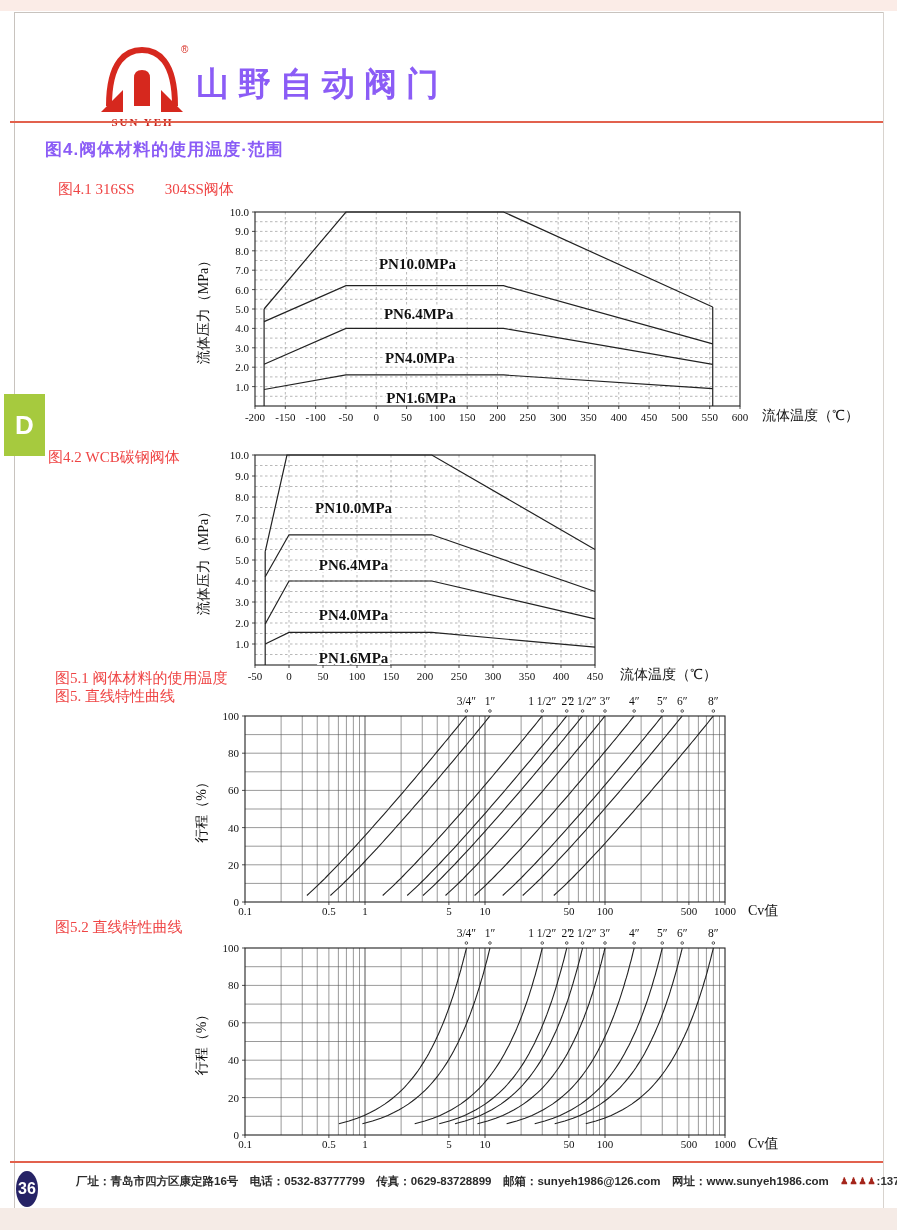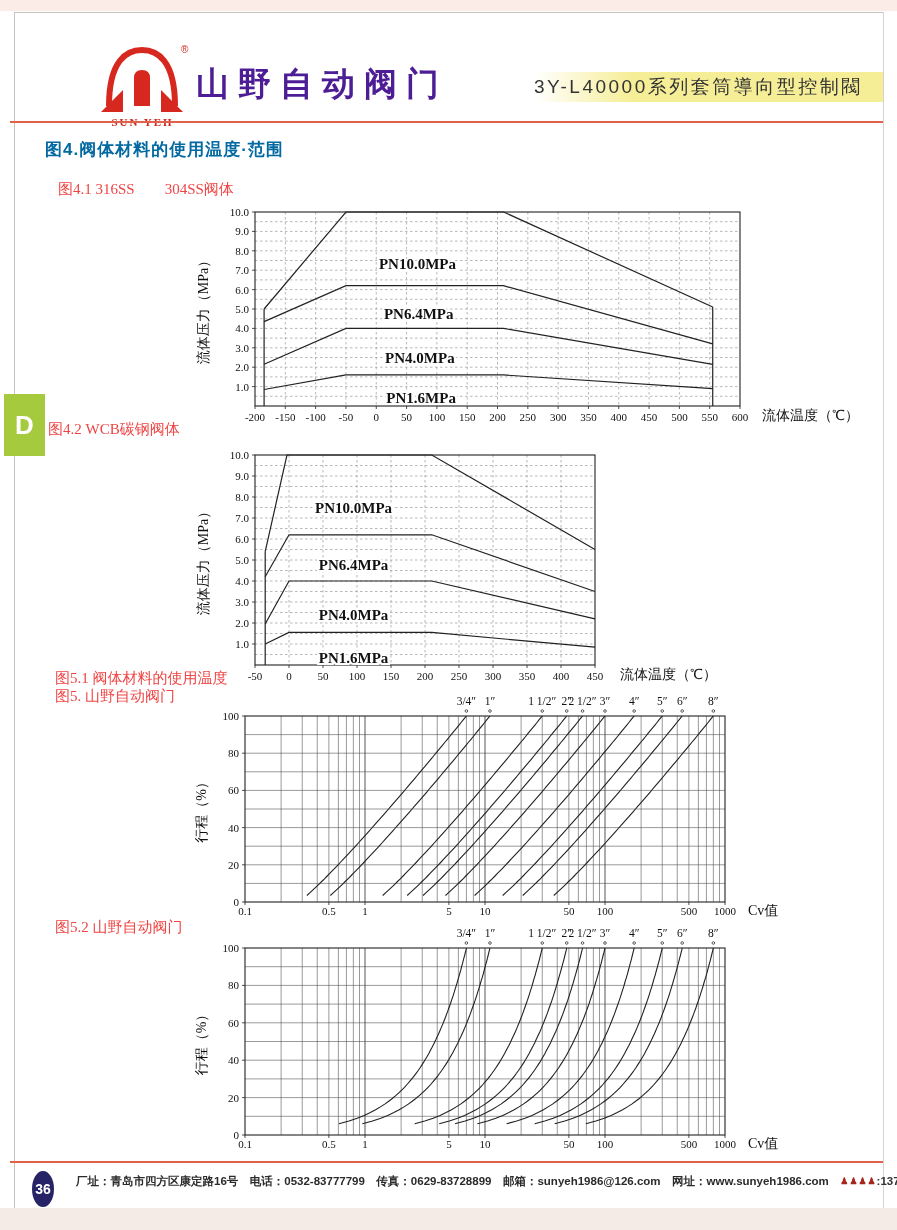--- a/index.html
+++ b/index.html
@@ -9,42 +9,42 @@
   .frame-top{position:absolute;left:14px;top:12px;width:869px;border-top:1px solid #c8c3be;}
   .frame-left{position:absolute;left:14px;top:12px;height:1196px;border-left:1px solid #c8c3be;}
   .frame-right{position:absolute;left:883px;top:12px;height:1196px;border-left:1px solid #d8d3ce;}
   .rule{position:absolute;left:10px;width:873px;height:2px;background:#e2614d;}
   .rule-top{top:121px}
   .rule-bottom{top:1161px}
   .logo-svg{position:absolute;left:95px;top:42px;}
   .reg-mark{position:absolute;left:181px;top:44px;font-size:10px;color:#d6281e;}
   .brand-name{position:absolute;left:93px;top:116px;width:99px;text-align:center;color:#c8241b;
     font-family:"Liberation Serif",serif;font-size:11px;letter-spacing:2px;font-weight:bold;}
-  .company-name{position:absolute;left:196px;top:62px;font-size:33px;font-weight:bold;color:#4c1d95;
+  .company-name{position:absolute;left:196px;top:62px;font-size:33px;font-weight:bold;color:#8b5cf6;
     letter-spacing:9px;white-space:nowrap;}
   .series-band{position:absolute;left:534px;top:72px;width:349px;height:30px;
     background:linear-gradient(90deg,rgba(247,238,151,0),#f6ee97 28%,#f6ee97);
     display:flex;align-items:center;}
   .series-band span{font-size:19px;color:#333;letter-spacing:2.5px;white-space:nowrap;}
   .side-tab{position:absolute;left:4px;top:394px;width:41px;height:62px;background:#a6ca3e;color:#fff;
     font-size:26px;font-weight:bold;display:flex;align-items:center;justify-content:center;}
-  .sec-title{position:absolute;left:45px;top:138px;font-size:17px;font-weight:bold;color:#0369a1;letter-spacing:1px;}
+  .sec-title{position:absolute;left:45px;top:138px;font-size:17px;font-weight:bold;color:#8b5cf6;letter-spacing:1px;}
   .figlab{position:absolute;font-family:"Liberation Serif",serif;font-size:15px;color:#ef4444;white-space:nowrap;}
   #lab41{left:58px;top:180px}
-  #lab42{left:48px;top:420px}
+  #lab42{left:48px;top:448px}
   #lab51{left:55px;top:669px}
   #lab5{left:55px;top:687px}
   #lab52{left:55px;top:918px}
   svg.chart{position:absolute;overflow:visible;}
   .tick{font-family:"Liberation Serif",serif;font-size:11px;fill:#111;}
   .axis-title{font-family:"Liberation Serif",serif;font-size:14px;fill:#111;}
   .pn{font-family:"Liberation Serif",serif;font-size:15px;font-weight:bold;fill:#111;}
   .size{font-family:"Liberation Serif",serif;font-size:11.5px;fill:#111;}
-  .badge{position:absolute;left:32px;top:1171px;width:22px;height:36px;border-radius:50%;background:#262366;
-    color:#fff;font-size:14px;font-weight:bold;display:flex;align-items:center;justify-content:center;}
+  .badge{position:absolute;left:16px;top:1171px;width:22px;height:36px;border-radius:50%;background:#262366;
+    color:#fff;font-size:16px;font-weight:bold;display:flex;align-items:center;justify-content:center;}
   .finfo{position:absolute;left:76px;top:1174px;font-size:11.5px;font-weight:bold;color:#2b2b2b;white-space:nowrap;}
   .fmob-ic{color:#a5261c;font-size:9px;letter-spacing:1px;vertical-align:1px;}
   .fmob{color:#333;}
 </style>
 </head>
 <body>
 
 <div class="page">
   <div class="strip-top"></div>
   <div class="strip-bottom"></div>
@@ -54,34 +54,31 @@
 
   <svg class="logo-svg" width="95" height="72" viewBox="0 0 95 72">
     <path d="M14,64 C14,18 32,8 47,8 C62,8 80,18 80,64" fill="none" stroke="#d6281e" stroke-width="6"></path>
     <path d="M39,64 V36 Q39,28 47,28 Q55,28 55,36 V64 Z" fill="#d6281e"></path>
     <polygon points="6,70 28,48 28,70" fill="#d6281e"></polygon>
     <polygon points="88,70 66,48 66,70" fill="#d6281e"></polygon>
   </svg>
   <div class="reg-mark">®</div>
   <div class="brand-name">SUN YEH</div>
   <div class="company-name">山野自动阀门</div>
-  <div class="series-band">
-    <span>3Y-L40000系列套筒導向型控制閥</span>
-  </div>
   <div class="rule rule-top"></div>
 
   <div class="side-tab">D</div>
 
   <div class="sec-title">图4.阀体材料的使用温度·范围</div>
 
   <div id="lab41" class="figlab">图4.1 316SS　　304SS阀体</div>
   <div id="lab42" class="figlab">图4.2 WCB碳钢阀体</div>
   <div id="lab51" class="figlab">图5.1 阀体材料的使用温度</div>
-  <div id="lab5" class="figlab">图5. 山野自动阀门</div>
-  <div id="lab52" class="figlab">图5.2 山野自动阀门</div>
+  <div id="lab5" class="figlab">图5. 直线特性曲线</div>
+  <div id="lab52" class="figlab">图5.2 直线特性曲线</div>
 
   <svg id="fig41" class="chart" width="680" height="232" style="left: 190px; top: 200px;">
       <line x1="95.3125" y1="12" x2="95.3125" y2="206" stroke="#999" stroke-width="0.7" stroke-dasharray="2.5 2.5"></line>
       <line x1="125.625" y1="12" x2="125.625" y2="206" stroke="#999" stroke-width="0.7" stroke-dasharray="2.5 2.5"></line>
       <line x1="155.9375" y1="12" x2="155.9375" y2="206" stroke="#999" stroke-width="0.7" stroke-dasharray="2.5 2.5"></line>
       <line x1="186.25" y1="12" x2="186.25" y2="206" stroke="#999" stroke-width="0.7" stroke-dasharray="2.5 2.5"></line>
       <line x1="216.5625" y1="12" x2="216.5625" y2="206" stroke="#999" stroke-width="0.7" stroke-dasharray="2.5 2.5"></line>
       <line x1="246.875" y1="12" x2="246.875" y2="206" stroke="#999" stroke-width="0.7" stroke-dasharray="2.5 2.5"></line>
       <line x1="277.1875" y1="12" x2="277.1875" y2="206" stroke="#999" stroke-width="0.7" stroke-dasharray="2.5 2.5"></line>
       <line x1="307.5" y1="12" x2="307.5" y2="206" stroke="#999" stroke-width="0.7" stroke-dasharray="2.5 2.5"></line>

